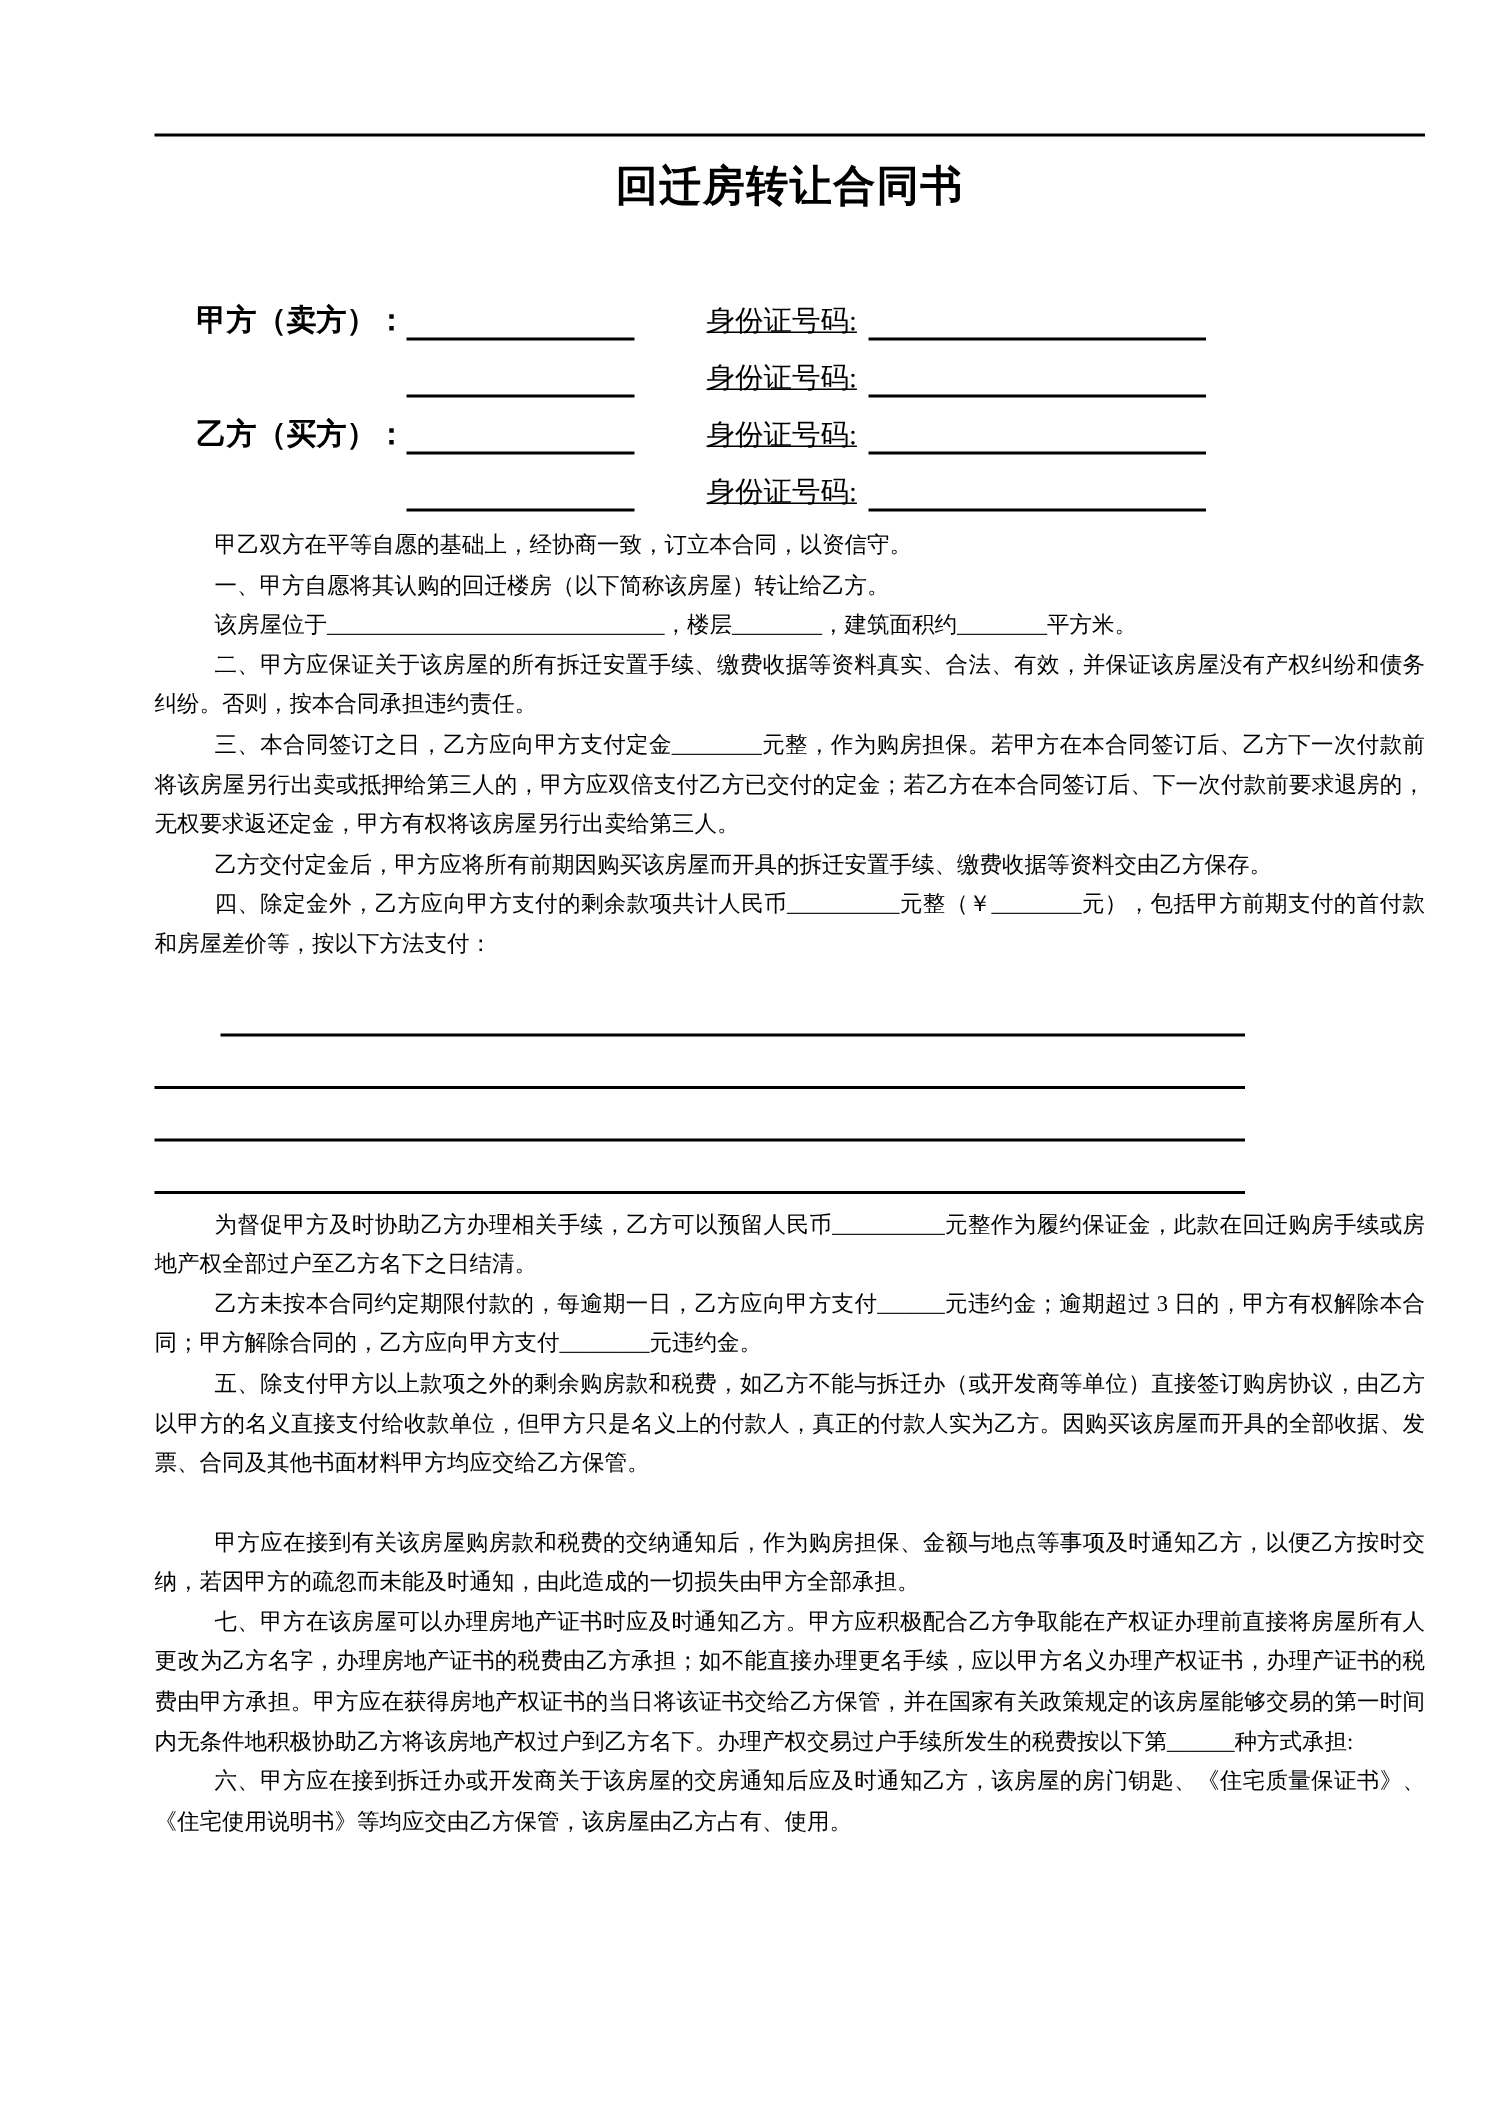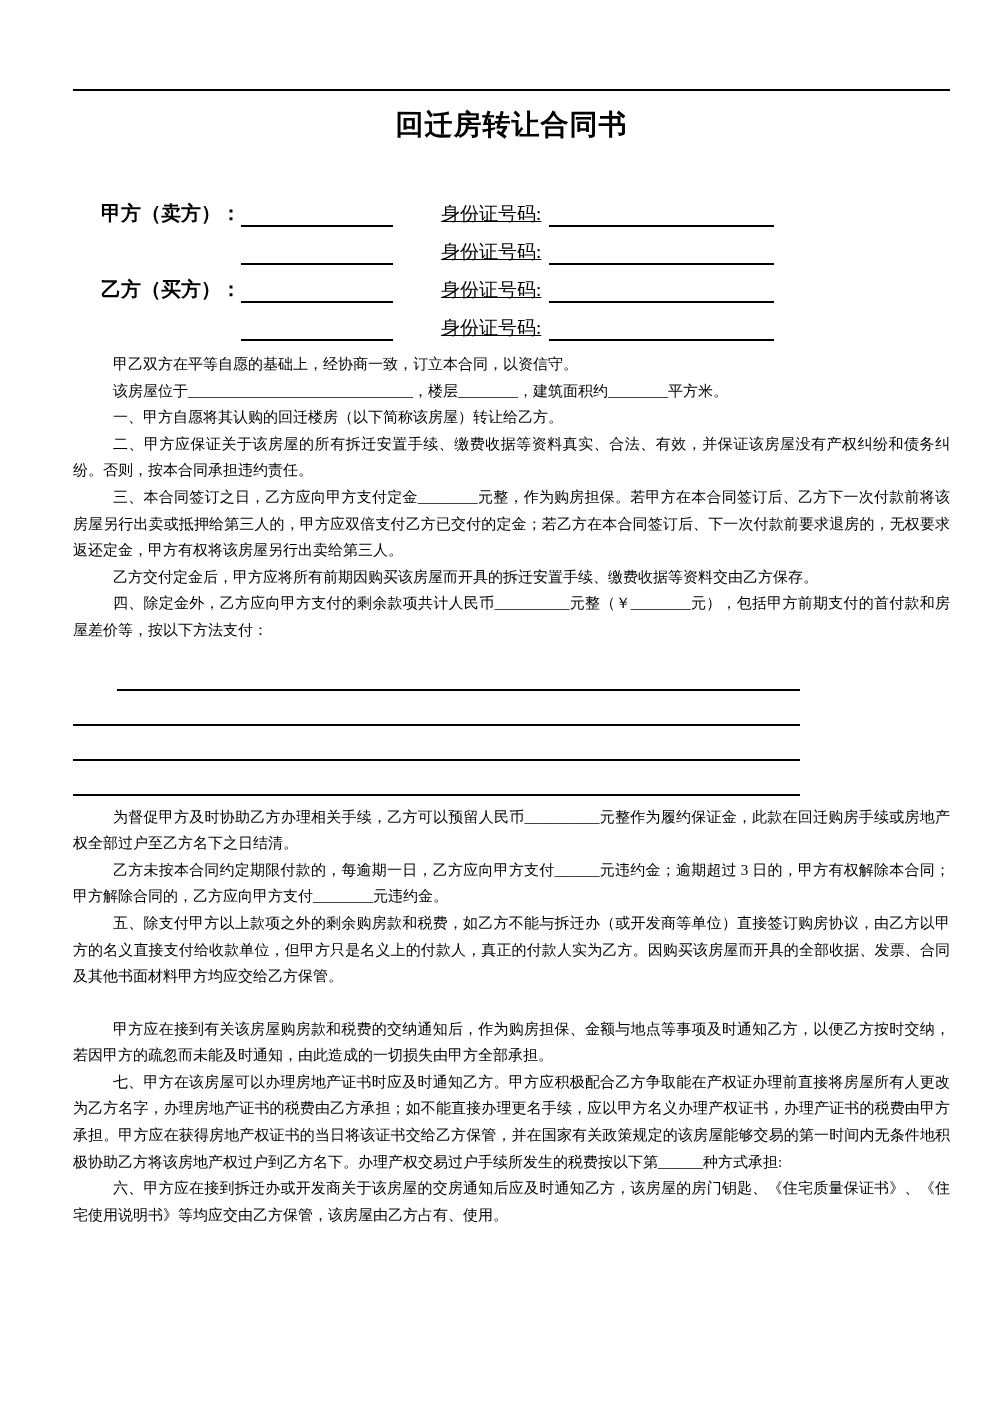--- a/index.html
+++ b/index.html
@@ -3,21 +3,21 @@
 <meta charset="utf-8">
 <style>
   html, body { margin: 0; padding: 0; background: #ffffff; }
   .page {
     width: 993px;
     height: 1356px;
     box-sizing: border-box;
     background: #ffffff;
     color: #000000;
     font-family: "Liberation Serif", "DejaVu Serif", serif;
-    padding: 0 43px 0 73px;
+    padding: 0 43px 0 103px;
     overflow: hidden;
   }
   .top-rule {
     margin-top: 89px;
     border-top: 2px solid #000;
     width: 100%;
     height: 0;
   }
   .doc-title {
     margin: 16px 0 0 0;
@@ -107,22 +107,22 @@
       <span class="plabel"></span>
       <span class="blank name-blank"></span>
       <span class="pgap"></span>
       <span class="idlabel">身份证号码:</span>
       <span class="blank id-blank"></span>
     </div>
   </div>
 
   <div class="body-text">
     <p class="para">甲乙双方在平等自愿的基础上，经协商一致，订立本合同，以资信守。</p>
+    <p class="para">一、甲方自愿将其认购的回迁楼房（以下简称该房屋）转让给乙方。</p>
     <p class="para">该房屋位于______________________________，楼层________，建筑面积约________平方米。</p>
-    <p class="para">一、甲方自愿将其认购的回迁楼房（以下简称该房屋）转让给乙方。</p>
     <p class="para">二、甲方应保证关于该房屋的所有拆迁安置手续、缴费收据等资料真实、合法、有效，并保证该房屋没有产权纠纷和债务纠纷。否则，按本合同承担违约责任。</p>
     <p class="para">三、本合同签订之日，乙方应向甲方支付定金________元整，作为购房担保。若甲方在本合同签订后、乙方下一次付款前将该房屋另行出卖或抵押给第三人的，甲方应双倍支付乙方已交付的定金；若乙方在本合同签订后、下一次付款前要求退房的，无权要求返还定金，甲方有权将该房屋另行出卖给第三人。</p>
     <p class="para">乙方交付定金后，甲方应将所有前期因购买该房屋而开具的拆迁安置手续、缴费收据等资料交由乙方保存。</p>
     <p class="para">四、除定金外，乙方应向甲方支付的剩余款项共计人民币__________元整（￥________元），包括甲方前期支付的首付款和房屋差价等，按以下方法支付：</p>
 
     <div class="pay-lines">
       <div class="pay-rule first"></div>
       <div class="pay-rule"></div>
       <div class="pay-rule"></div>
       <div class="pay-rule"></div>

